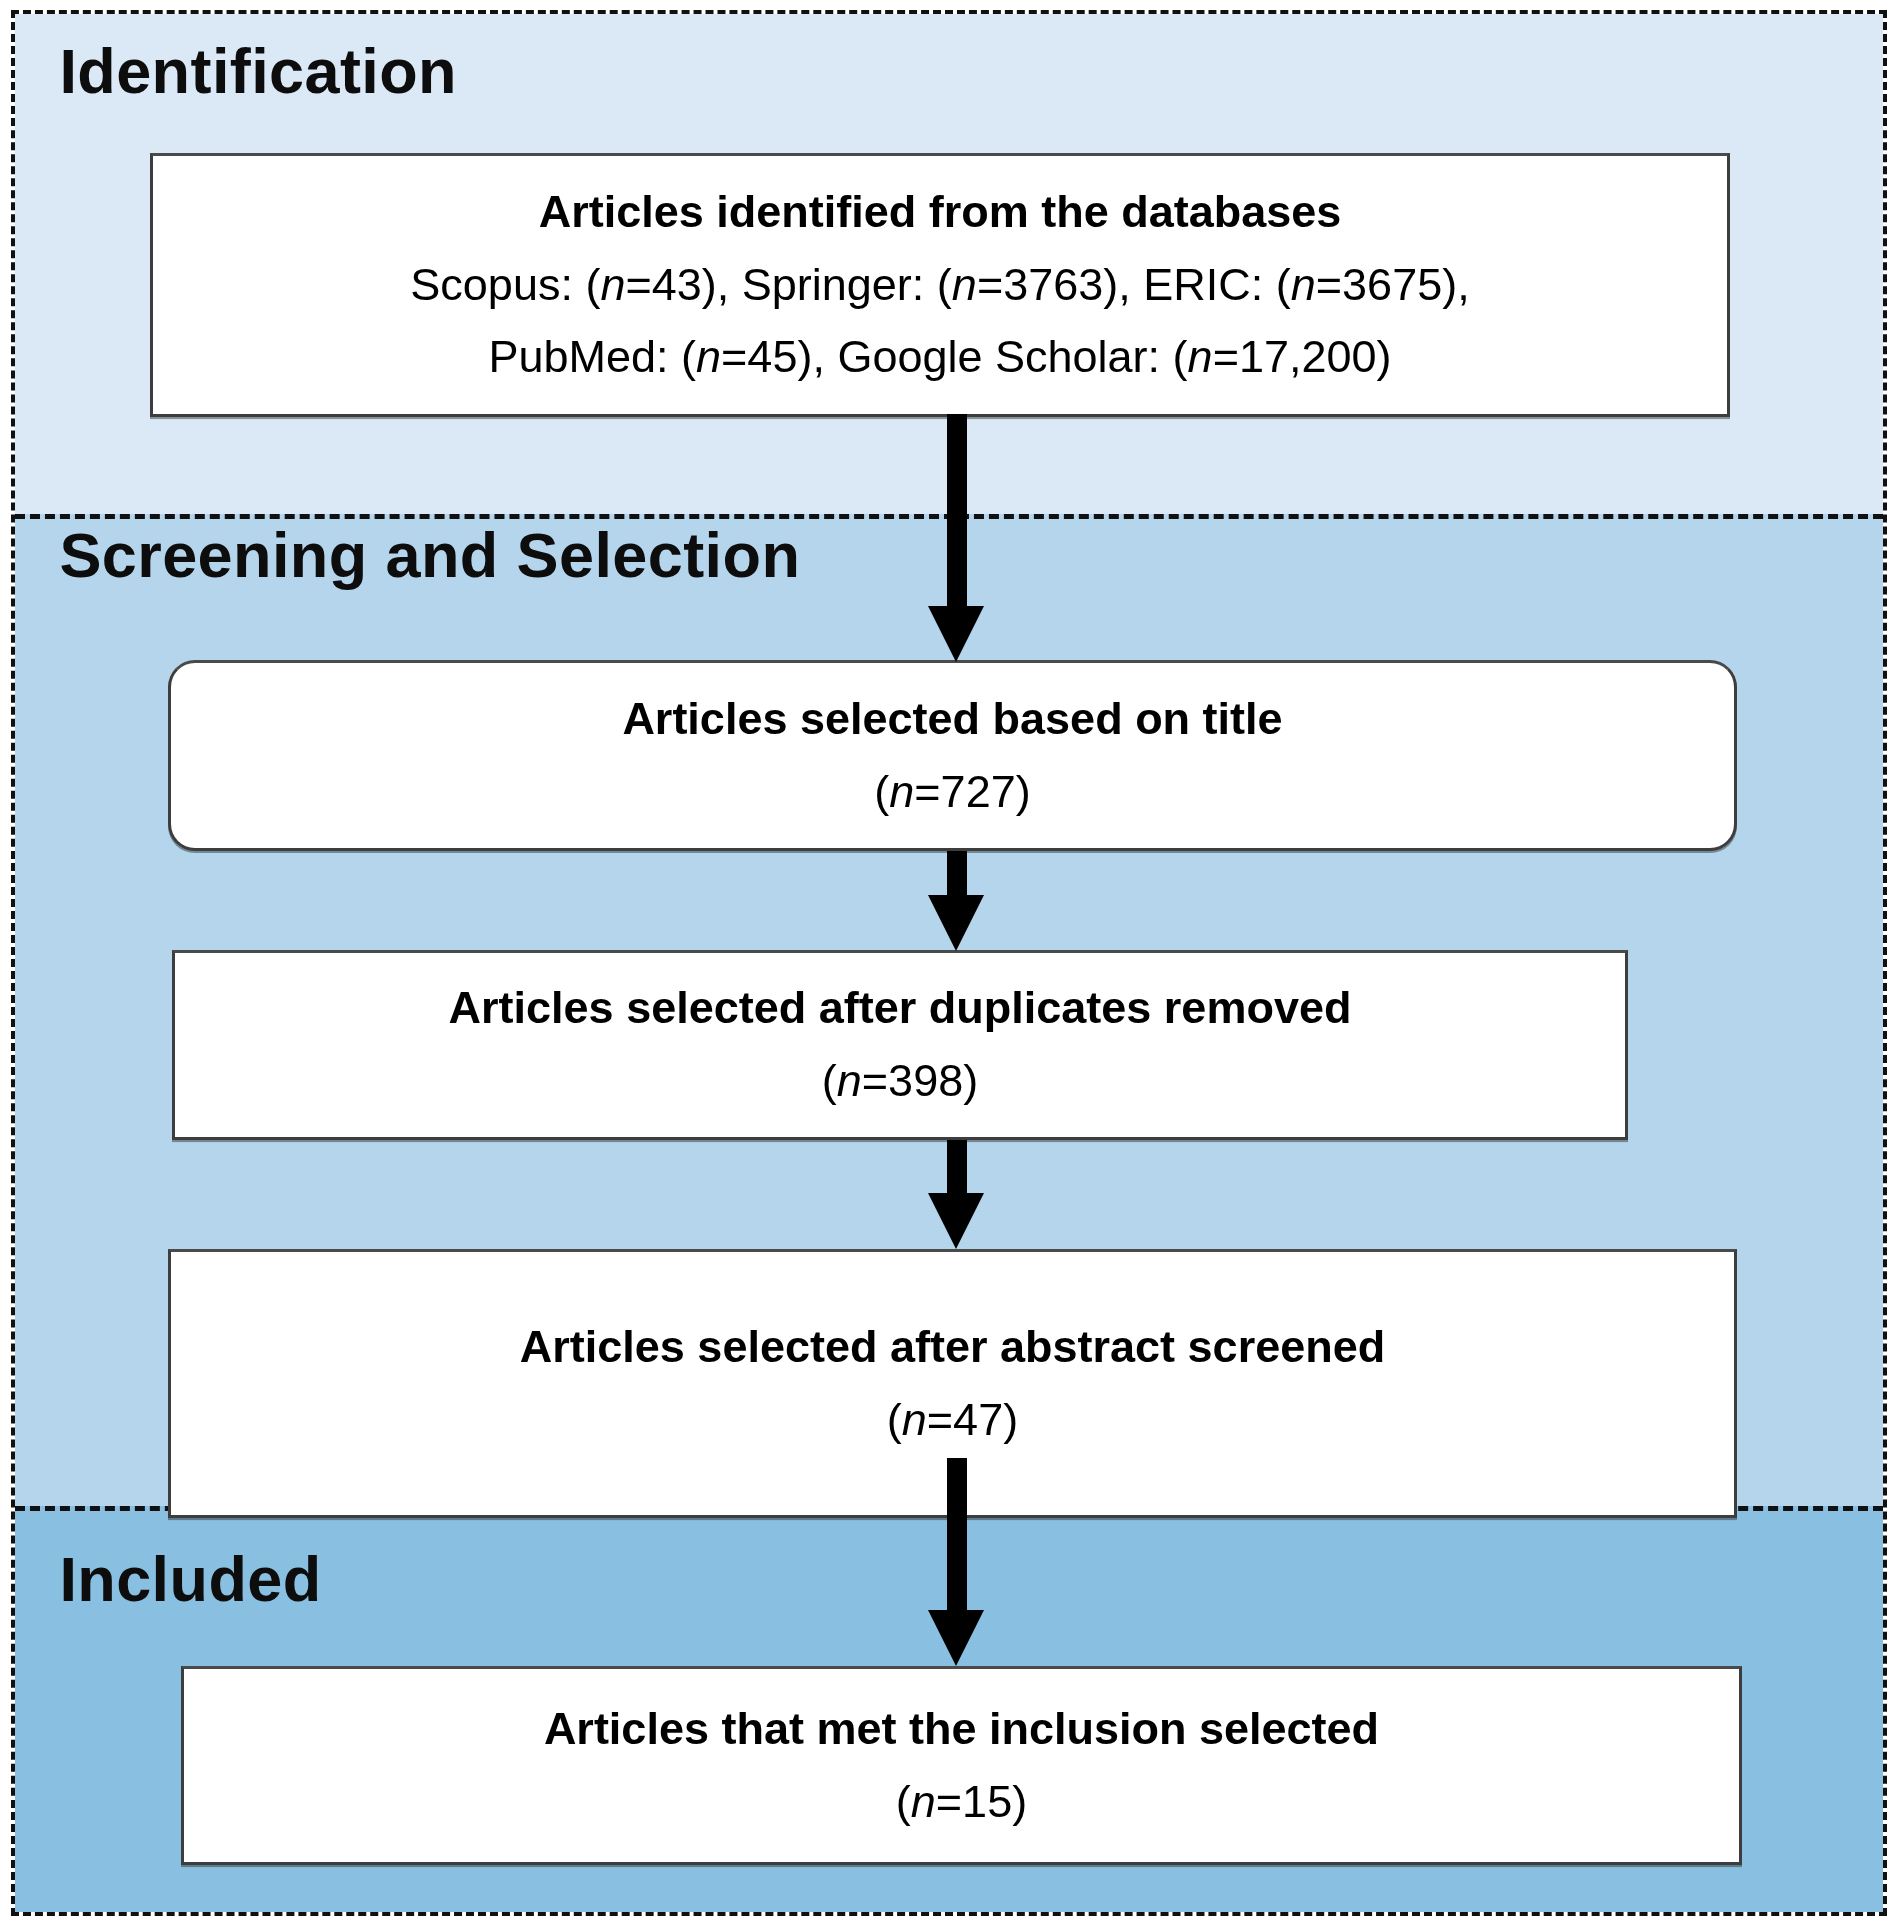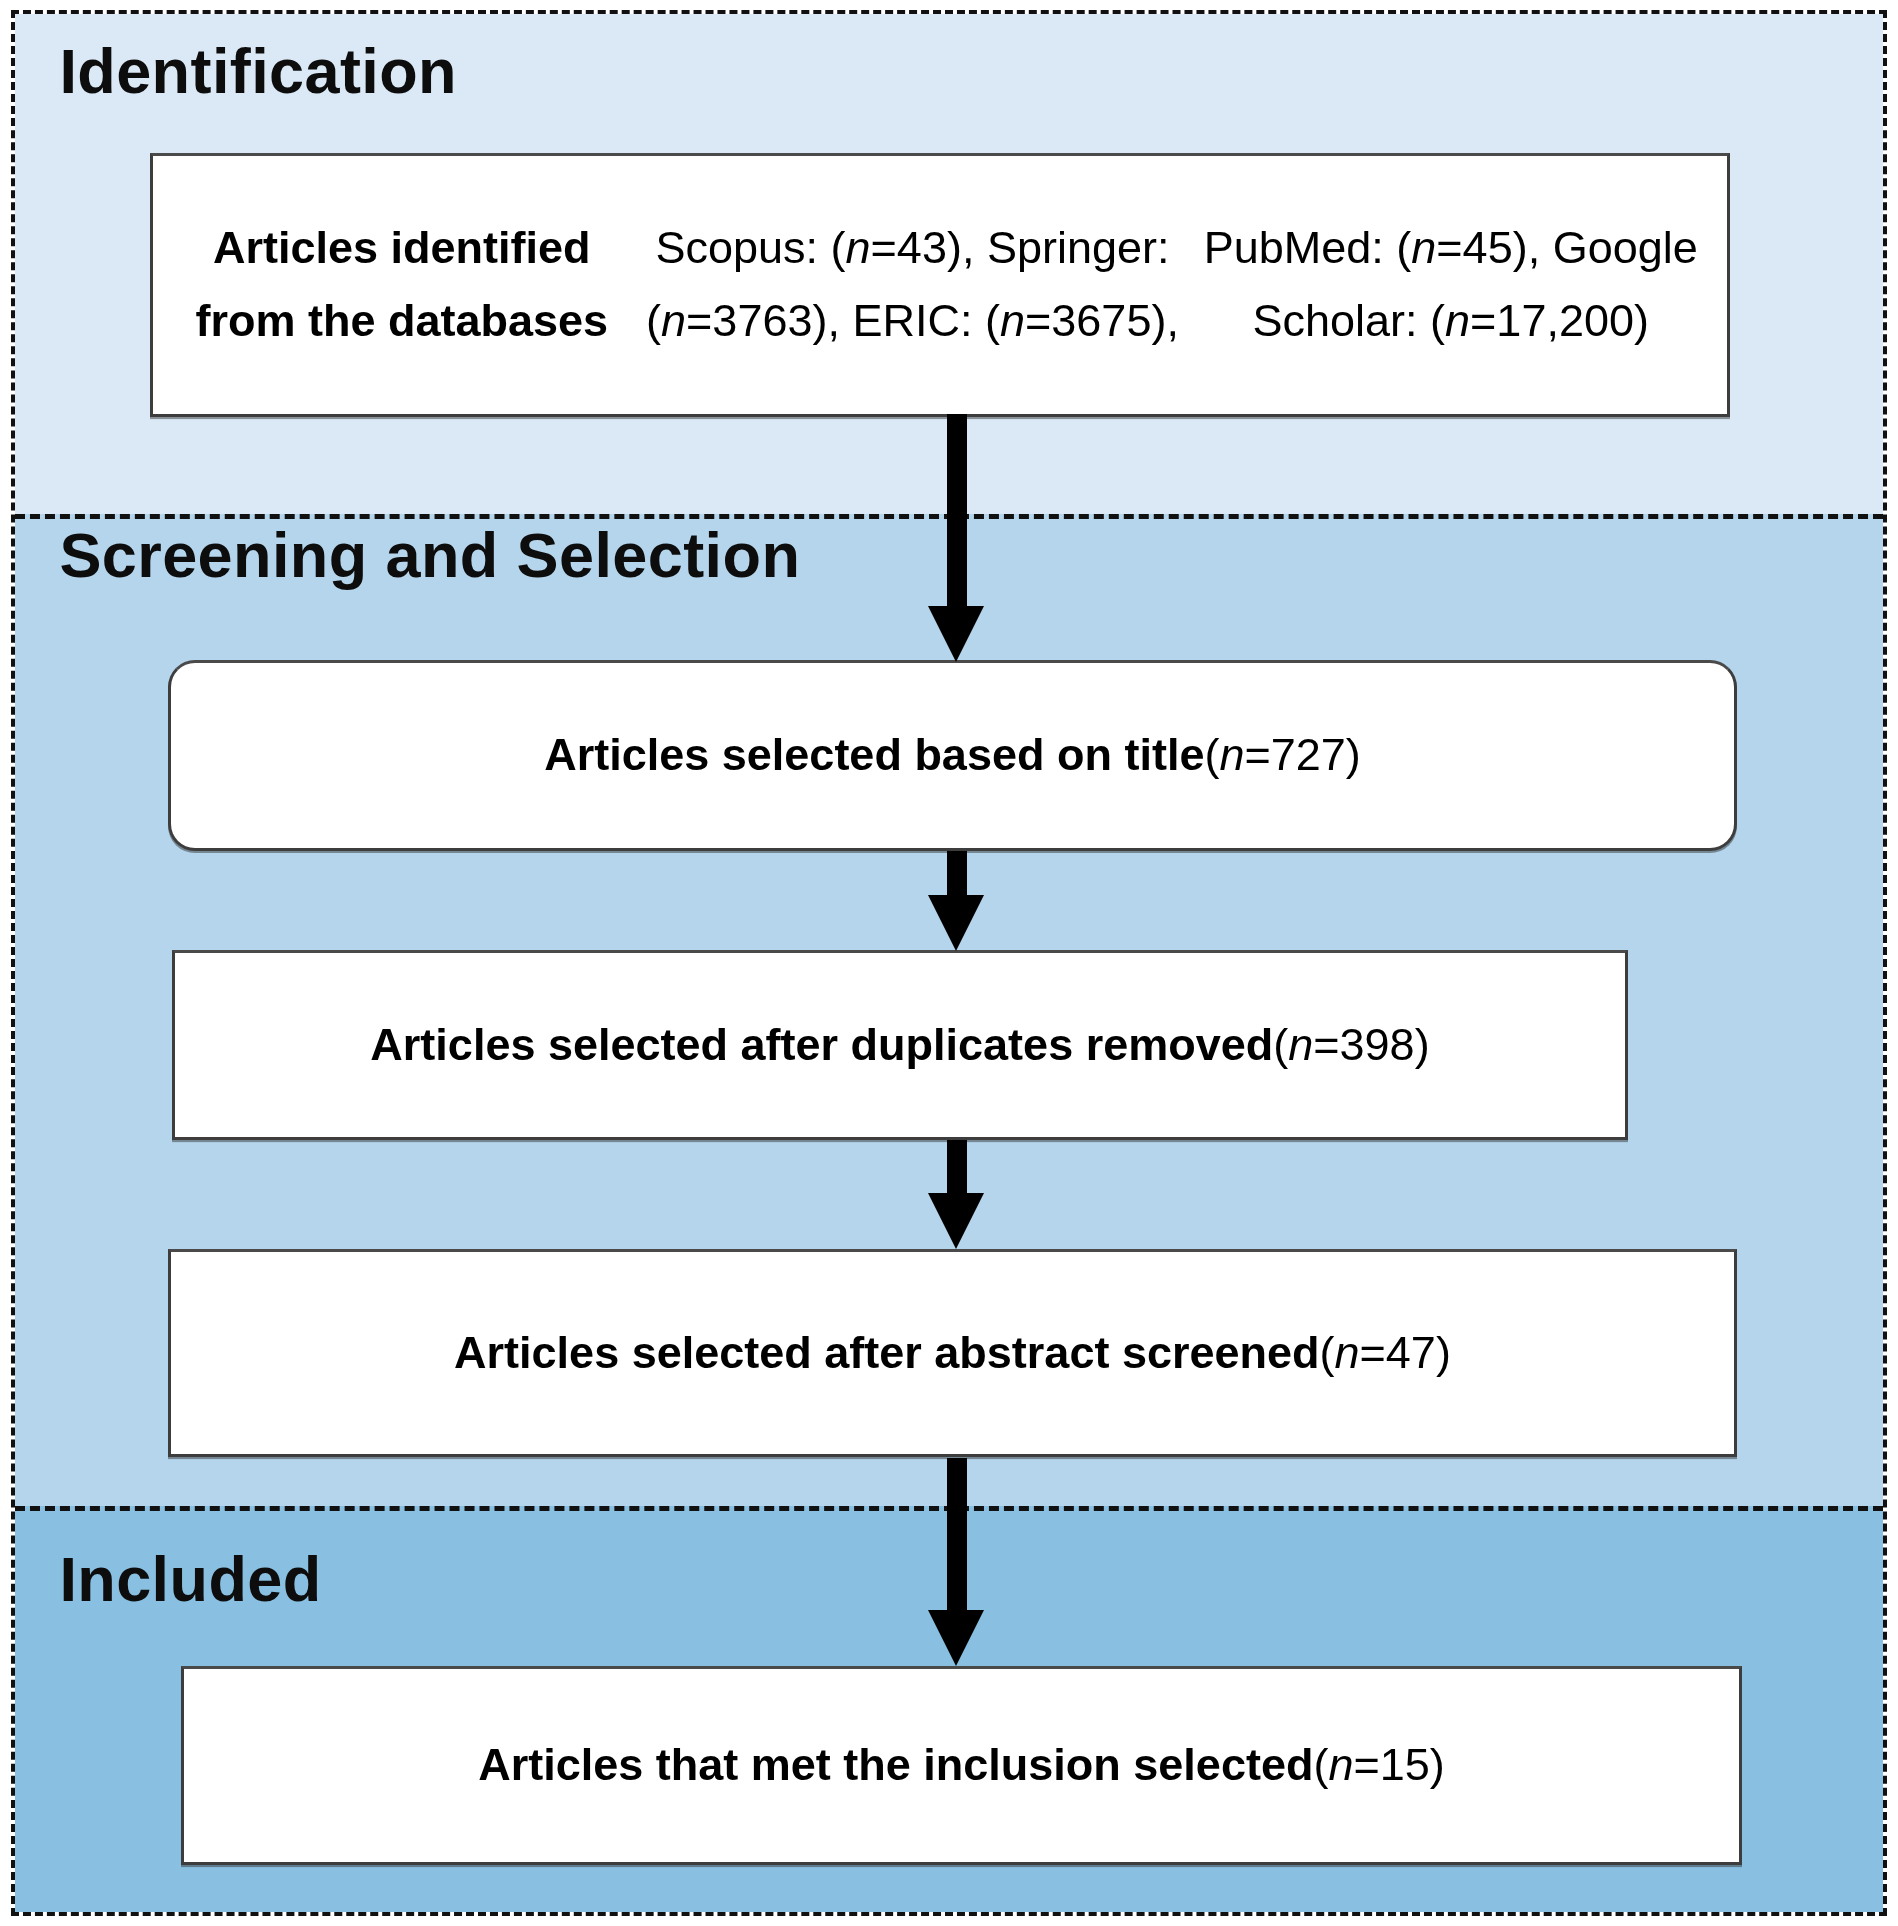--- a/index.html
+++ b/index.html
@@ -39,36 +39,36 @@
   .sec-screening .sec-label { top: 0; }
   .sec-included .sec-label { top: 32px; }
 
   
   .box {
     position: absolute;
     background: #ffffff;
     border: 3.6px solid #3d3d3d;
     border-top-color: #4a4a4a;
     display: flex;
-    flex-direction: row;
+    flex-direction: column;
     justify-content: center;
     align-items: center;
     text-align: center;
     font-size: 45px;
     line-height: 1.62;
     padding: 7.1px 28.6px;
     box-shadow: 0 2.1px 0 rgba(40,40,40,.45);
   }
   .box-title { font-weight: bold; }
   .box-line i { font-style: italic; }
 
   .box-identified       { left: 150px; top: 153px;  width: 1580px; height: 264px; }
   .box-title-screen     { left: 168px; top: 660px;  width: 1569px; height: 191px; border-radius: 27px; }
   .box-dedup            { left: 152px; top: 950px; width: 1456px; height: 190px; margin-left: 20px; }
-  .box-abstract-screen  { left: 168px; top: 1249px; width: 1569px; height: 208px; }
+  .box-abstract-screen  { left: 168px; top: 1249px; width: 1569px; height: 269px; }
   .box-included-final   { left: 181px; top: 1666px; width: 1561px; height: 199px; }
 
   
   .arrow { position: absolute; width: 57px; }
   .arrow .shaft {
     position: absolute; left: 18.6px; top: 0;
     width: 20px; background: #000000;
   }
   .arrow .head {
     position: absolute; left: 0; bottom: 0;

